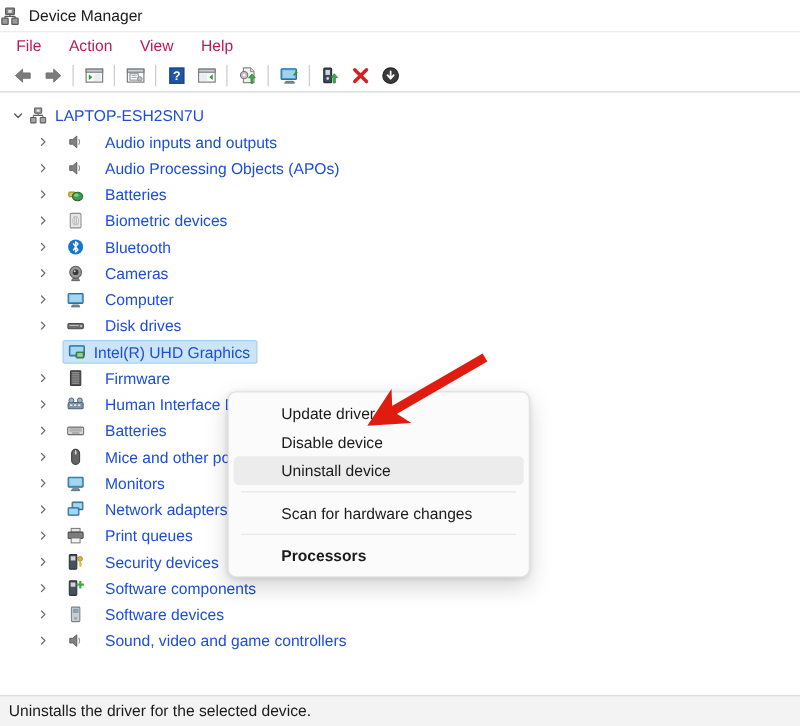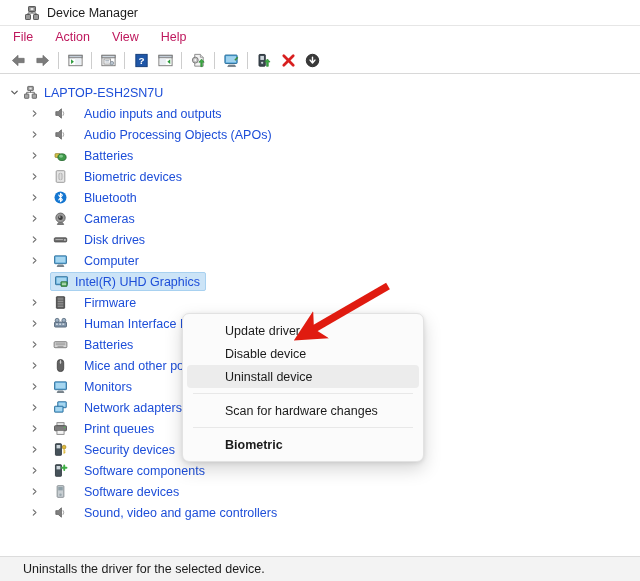--- a/index.html
+++ b/index.html
@@ -16,21 +16,21 @@
     overflow: hidden;
     position: relative;
     -webkit-font-smoothing: antialiased;
   }
 
   
   #titlebar {
     height: 26px;
     display: flex;
     align-items: center;
-    padding-left: 24px;
+    padding-left: 0;
     background: #ffffff;
     border-bottom: 1px solid #e6e6e6;
     box-sizing: border-box;
   }
   #titlebar .app-icon {
     width: 16px;
     height: 16px;
     margin-right: 7px;
     flex: none;
   }
@@ -191,21 +191,21 @@
   #statusbar {
     position: absolute;
     left: 0;
     right: 0;
     bottom: 0;
     height: 25px;
     background: #f3f3f3;
     border-top: 1px solid #dcdcdc;
     display: flex;
     align-items: center;
-    padding-left: 23px;
+    padding-left: 7px;
     box-sizing: border-box;
     font-size: 12.5px;
     color: #1b1b1b;
     z-index: 30;
   }
 </style>
 </head>
 <body>
 
 <div id="titlebar">
@@ -429,42 +429,42 @@
   </div>
 
   <div class="trow lvl1">
     <span class="chev">
       <svg viewBox="0 0 10 10" width="9" height="9">
           <path d="M3.6 2 L6.6 5 L3.6 8" stroke="#6e6e6e" stroke-width="1.2" fill="none" stroke-linecap="round" stroke-linejoin="round"></path>
         </svg>
     </span>
     <span class="ticon">
       <svg viewBox="0 0 16 16" width="15" height="15">
+        <rect x="1.6" y="3" width="12.8" height="8.4" rx="0.7" fill="#4f9fd4" stroke="#2f6f99" stroke-width="0.9"></rect>
+        <rect x="2.7" y="4" width="10.6" height="6.2" fill="#a6d6f0"></rect>
+        <path d="M5.4 12.8 H10.6 L11.6 14.4 H4.4 Z" fill="#8d99a3" stroke="#5d6972" stroke-width="0.8"></path>
+      </svg>
+    </span>
+    <span class="tlabel">Computer</span>
+  </div>
+
+  <div class="trow lvl1">
+    <span class="chev">
+      <svg viewBox="0 0 10 10" width="9" height="9">
+          <path d="M3.6 2 L6.6 5 L3.6 8" stroke="#6e6e6e" stroke-width="1.2" fill="none" stroke-linecap="round" stroke-linejoin="round"></path>
+        </svg>
+    </span>
+    <span class="ticon">
+      <svg viewBox="0 0 16 16" width="15" height="15">
         <rect x="1.4" y="6.2" width="13.2" height="4.4" rx="1" fill="#6e6e6e" stroke="#4a4a4a" stroke-width="0.9"></rect>
         <rect x="2.6" y="7.4" width="8" height="0.9" fill="#bdbdbd"></rect>
         <circle cx="12.7" cy="8.4" r="0.9" fill="#cfcfcf"></circle>
       </svg>
     </span>
     <span class="tlabel">Disk drives</span>
-  </div>
-
-  <div class="trow lvl1">
-    <span class="chev">
-      <svg viewBox="0 0 10 10" width="9" height="9">
-          <path d="M3.6 2 L6.6 5 L3.6 8" stroke="#6e6e6e" stroke-width="1.2" fill="none" stroke-linecap="round" stroke-linejoin="round"></path>
-        </svg>
-    </span>
-    <span class="ticon">
-      <svg viewBox="0 0 16 16" width="15" height="15">
-        <rect x="1.6" y="3" width="12.8" height="8.4" rx="0.7" fill="#4f9fd4" stroke="#2f6f99" stroke-width="0.9"></rect>
-        <rect x="2.7" y="4" width="10.6" height="6.2" fill="#a6d6f0"></rect>
-        <path d="M5.4 12.8 H10.6 L11.6 14.4 H4.4 Z" fill="#8d99a3" stroke="#5d6972" stroke-width="0.8"></path>
-      </svg>
-    </span>
-    <span class="tlabel">Computer</span>
   </div>
 
 
   <div class="trow lvl2 selected">
     <span class="sel-wrap">
       <span class="ticon">
         <svg viewBox="0 0 16 16" width="15" height="15">
           <rect x="1.6" y="2.8" width="12.8" height="8.6" rx="0.7" fill="#4f9fd4" stroke="#2f6f99" stroke-width="0.9"></rect>
           <rect x="2.7" y="3.8" width="10.6" height="6.4" fill="#a6d6f0"></rect>
           <rect x="7.4" y="8.2" width="6.6" height="5" rx="0.5" fill="#3f9a4a" stroke="#2b6b33" stroke-width="0.8"></rect>
@@ -659,21 +659,21 @@
 
 </div>
 
 <div id="ctxmenu">
   <div class="ctx-item">Update driver</div>
   <div class="ctx-item">Disable device</div>
   <div class="ctx-item highlight">Uninstall device</div>
   <div class="ctx-sep"></div>
   <div class="ctx-item">Scan for hardware changes</div>
   <div class="ctx-sep"></div>
-  <div class="ctx-item bold">Biometric</div>
+  <div class="ctx-item bold">Processors</div>
 </div>
 
 <div id="arrow-annotation">
   <svg viewBox="0 0 110 68" width="110" height="68">
     <defs>
       <marker id="arrowhead" markerWidth="4.2" markerHeight="4.2" refX="1.4" refY="2.1" orient="auto">
         <path d="M0,0 L4.2,2.1 L0,4.2 L1.1,2.1 Z" fill="#e01b10"></path>
       </marker>
     </defs>
     <line x1="98" y1="8" x2="22" y2="52" stroke="#e01b10" stroke-width="7.5" marker-end="url(#arrowhead)"></line>

